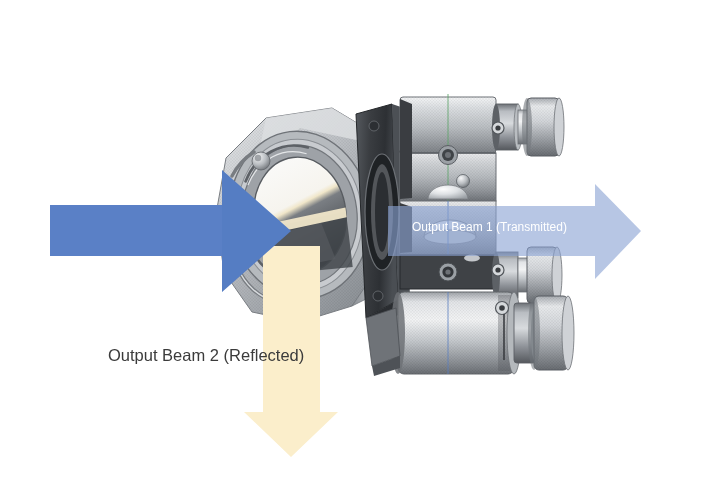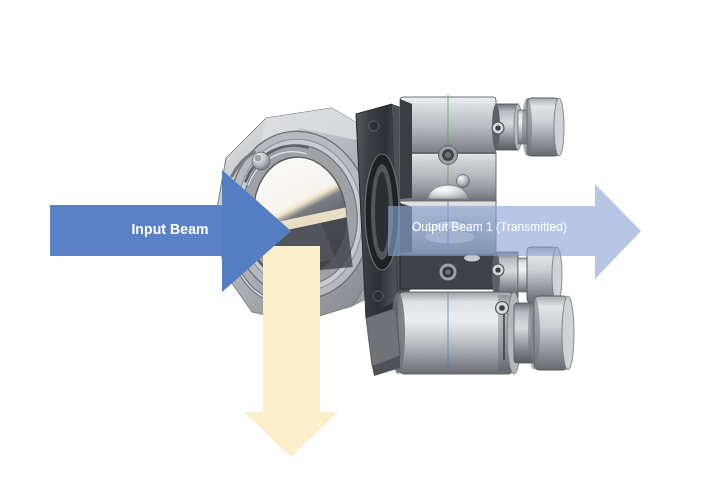--- a/index.html
+++ b/index.html
@@ -255,18 +255,18 @@
 
   <svg class="layer" viewBox="0 0 722 492" width="722" height="492" xmlns="http://www.w3.org/2000/svg">
     <polygon points="388,206 595,206 595,184 641,231 595,279 595,256 388,256" fill="#8ba3d4" fill-opacity="0.62"></polygon>
   </svg>
 
   <svg class="layer" viewBox="0 0 722 492" width="722" height="492" xmlns="http://www.w3.org/2000/svg">
     <polygon points="50,205 222,205 222,170 291,231 222,292 222,256 50,256" fill="#5a80c6"></polygon>
     <polygon points="222,205 222,170 291,231 222,292 222,256" fill="#456fb8" fill-opacity="0.18"></polygon>
   </svg>
 
-  <div class="lbl" id="input-beam-label">Input Beam</div>
 
   <div class="lbl" id="transmitted-label">Output Beam 1 (Transmitted)</div>
 
+  <div class="lbl" id="reflected-label">Output Beam 2 (Reflected)</div>
 
 </div>
 
 </body></html>

